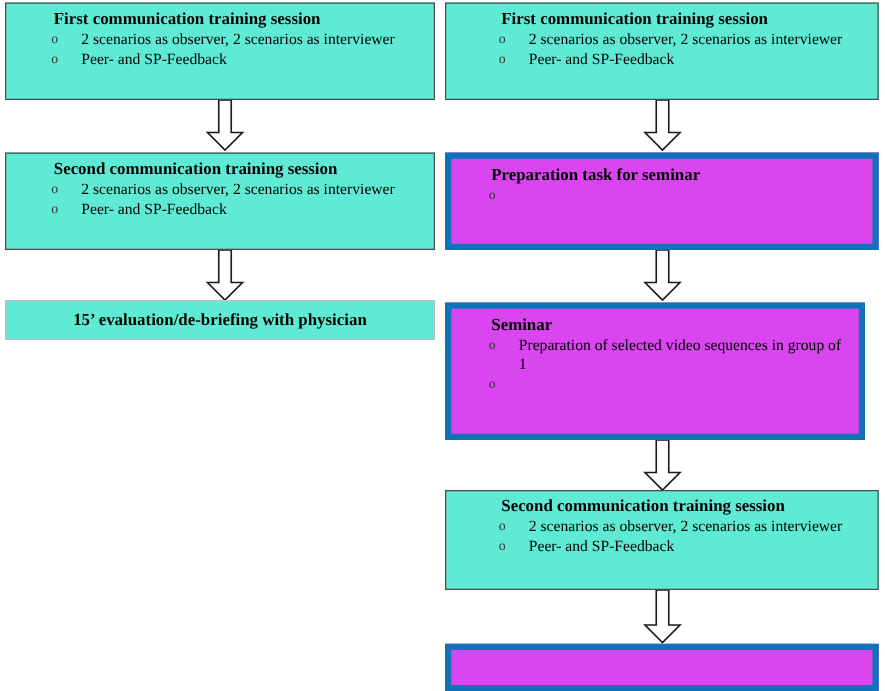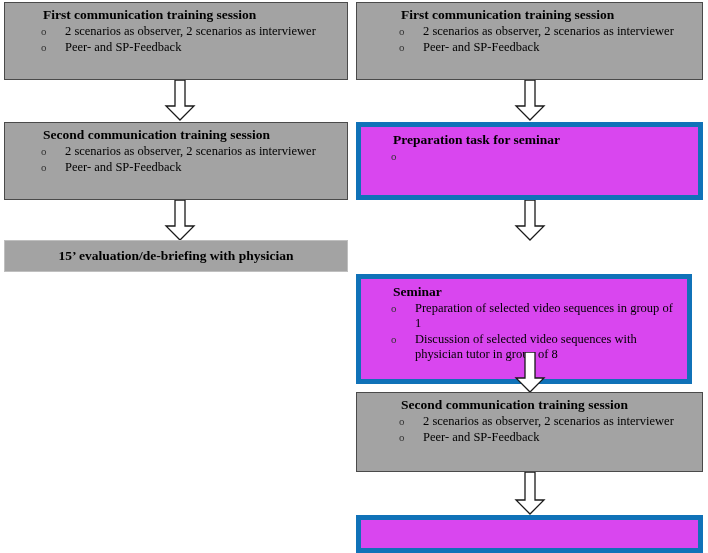--- a/index.html
+++ b/index.html
@@ -20,21 +20,21 @@
     position: absolute;
     left: 0; top: 0;
     width: 708px;
     height: 553px;
   }
 
   
   .box {
     position: absolute;
     box-sizing: border-box;
-    background: #a3a3a3;
+    background: #5eead4;
   }
   .box.plain {
     border: 1px solid #4a4a4a;
   }
   .box.plain-light {
     border: 1px solid #bfbfbf;
   }
   .box.highlight {
     border: 5px solid #1072B8;
     background: #d946ef;
@@ -176,31 +176,30 @@
       </ul>
     </div>
   </div>
 
   <div class="arrow" style="left:512px; top:200px; width:36px; height:42px;">
     <svg width="36" height="42" viewBox="0 0 36 42">
       <polygon points="13,0 23,0 23,26 32,26 18,40 4,26 13,26" fill="#ffffff" stroke="#1a1a1a" stroke-width="1.3"></polygon>
     </svg>
   </div>
 
-  <div class="box highlight" style="left:356px; top:242px; width:336px; height:110px;margin-top:32px;">
+  <div class="box highlight" style="left:356px; top:242px; width:336px; height:110px;">
     <div class="box-inner" style="padding:5px 6px;">
       <div class="box-title" style="padding-left:26px;">Seminar</div>
       <ul class="bullets" style="padding-left:20px;">
         <li>
           <span class="marker">o</span>
           <span>Preparation of selected video sequences in group of 1</span>
         </li>
         <li>
           <span class="marker">o</span>
-          <span>Discussion of selected video sequences with physician tutor in group of 8</span>
         </li>
       </ul>
     </div>
   </div>
 
   <div class="arrow" style="left:512px; top:352px; width:36px; height:42px;">
     <svg width="36" height="42" viewBox="0 0 36 42">
       <polygon points="13,0 23,0 23,26 32,26 18,40 4,26 13,26" fill="#ffffff" stroke="#1a1a1a" stroke-width="1.3"></polygon>
     </svg>
   </div>

